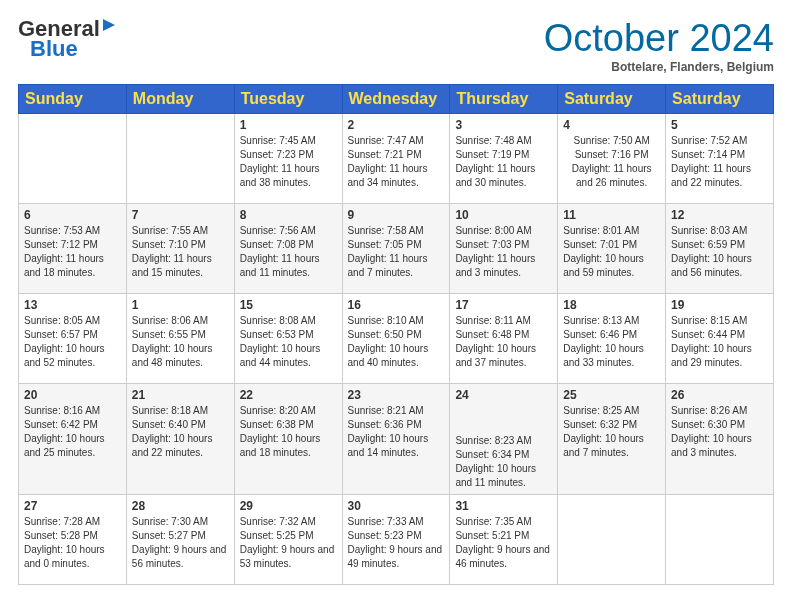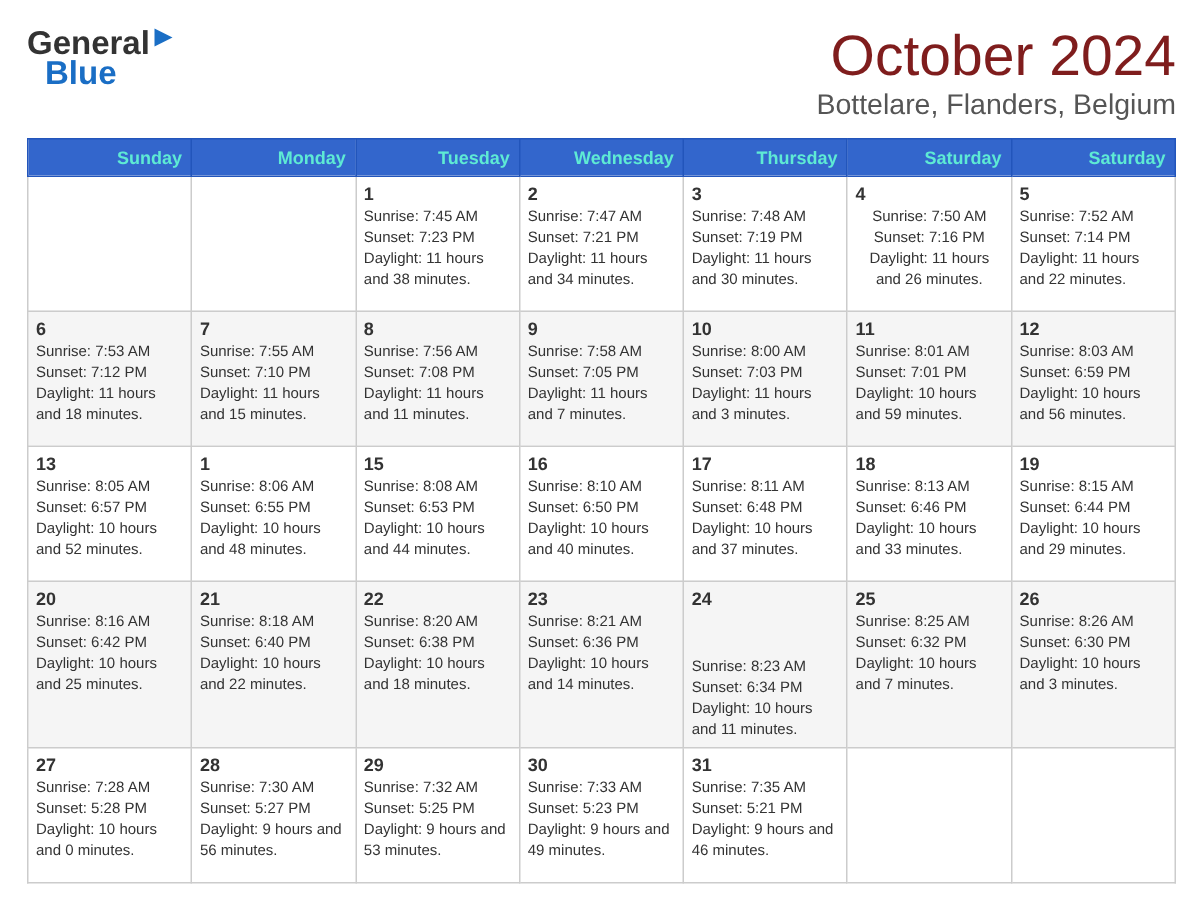--- a/index.html
+++ b/index.html
@@ -7,59 +7,59 @@
       font-family: Arial, sans-serif;
       background: #fff;
       width: 792px;
       min-height: 612px;
       padding: 0;
     }
     .page {
       width: 792px;
       min-height: 612px;
       background: #fff;
-      padding: 18px 8px 18px 18px;
+      padding: 18px 18px 18px 18px;
     }
     .header {
       display: flex;
       justify-content: space-between;
       align-items: flex-start;
       margin-bottom: 10px;
     }
     .logo {
       display: flex;
       flex-direction: column;
       align-items: flex-start;
     }
     .title-block {
       text-align: right;
     }
     .title-month {
       font-size: 38px;
       font-weight: 300;
-      color: #7f1d1d;
+      color: #0369a1;
       line-height: 1.1;
     }
     .title-location {
-      font-size: 19px;
+      font-size: 12px;
       color: #555;
-      font-weight: normal;
+      font-weight: bold;
     }
     .calendar {
       width: 100%;
       border-collapse: collapse;
       font-size: 10.5px;
     }
     .calendar thead th {
       background-color: #3366cc;
-      color: #5eead4;
+      color: #fde047;
       font-weight: bold;
-      text-align: right;
+      text-align: left;
       padding: 5px 6px;
-      font-size: 12px;
+      font-size: 16px;
       border: 1px solid #2255bb;
     }
     .calendar tbody td {
       border: 1px solid #ccc;
       vertical-align: top;
       padding: 4px 5px;
       width: 107px;
       min-height: 80px;
       height: 90px;
       background: #fff;

